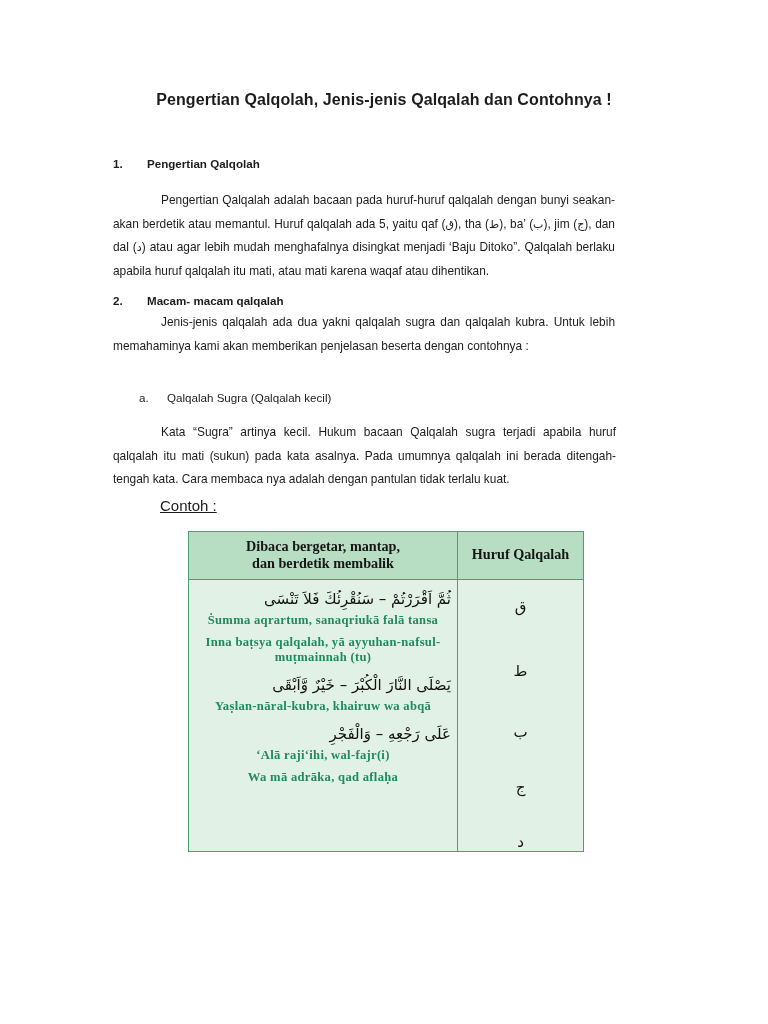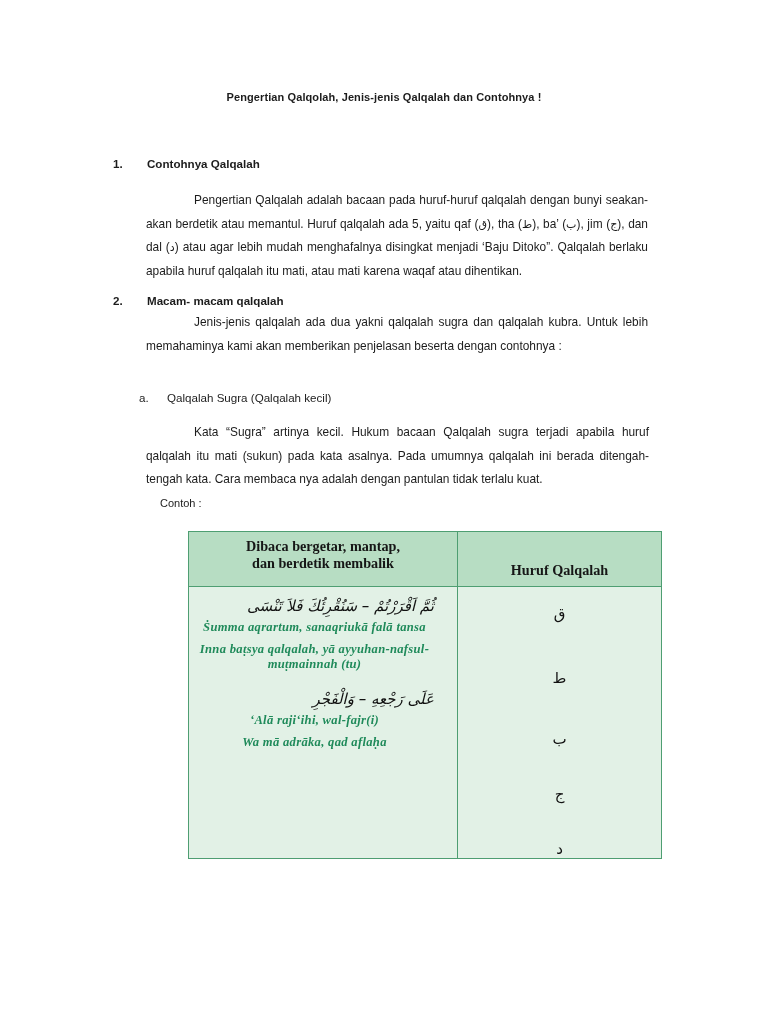--- a/index.html
+++ b/index.html
@@ -22,21 +22,21 @@
     box-sizing: border-box;
   }
 
   
   .doc-title {
     position: absolute;
     left: 0;
     top: 91px;
     width: 768px;
     text-align: center;
-    font-size: 11px;
+    font-size: 16px;
     font-weight: bold;
     letter-spacing: 0.1px;
     color: #1c1c1c;
   }
 
   
   .num-head {
     position: absolute;
     display: flex;
     font-size: 11.6px;
@@ -63,41 +63,41 @@
   .para {
     position: absolute;
     font-size: 11.9px;
     line-height: 23.5px;
     color: #1c1c1c;
     text-align: justify;
     text-justify: inter-word;
   }
   .para.indent {
     text-indent: 48px;
-    margin-left: 33px;
   }
   .ar-inline {
     font-family: "DejaVu Sans", sans-serif;
     font-size: 11px;
   }
 
   .contoh-label {
     position: absolute;
     left: 160px;
     top: 497px;
-    font-size: 11px;
-    color: #1c1c1c;
+    font-size: 15px;
+    color: #1c1c1c;
+    text-decoration: underline;
   }
 
   
   .tbl-wrap {
     position: absolute;
     left: 188px;
     top: 531px;
-    width: 474px;
+    width: 396px;
     border: 1.5px solid #4e9e72;
     box-sizing: border-box;
     background: #e2f1e6;
   }
   .tbl {
     display: flex;
     width: 100%;
     box-sizing: border-box;
   }
   .tbl-head {
@@ -118,29 +118,28 @@
     font-family: "Liberation Serif", serif;
     font-weight: bold;
     font-size: 14.2px;
     line-height: 17px;
     text-align: center;
     color: #161616;
     padding: 6px 4px 7px 4px;
     box-sizing: border-box;
   }
   .th-right {
-    padding-top: 30px;
+    padding-top: 14px;
   }
 
   .tbl-body {
     align-items: stretch;
   }
   .body-left {
-    padding: 2px 23px 8px 6px;
-    font-style: italic;
+    padding: 2px 6px 8px 6px;
   }
   .body-right {
     padding-top: 2px;
   }
 
   .ex-row {
     padding-top: 4px;
     padding-bottom: 3px;
   }
   .ex-arabic {
@@ -174,21 +173,21 @@
 </style>
 </head>
 <body>
 
 <div class="page">
 
   <div class="doc-title">Pengertian Qalqolah, Jenis-jenis Qalqalah dan Contohnya !</div>
 
   <div class="num-head" style="left:113px; top:157px;">
     <span class="marker">1.</span>
-    <span>Contohnya Qalqalah</span>
+    <span>Pengertian Qalqolah</span>
   </div>
 
   <div class="para indent" style="left:113px; top:189px; width:502px;"><span>Pengertian Qalqalah adalah bacaan pada huruf-huruf qalqalah dengan bunyi seakan-akan berdetik atau memantul. Huruf qalqalah ada 5, yaitu qaf (</span><span class="ar-inline">ق</span><span>), tha (</span><span class="ar-inline">ط</span><span>), ba’ (</span><span class="ar-inline">ب</span><span>), jim (</span><span class="ar-inline">ج</span><span>), dan dal (</span><span class="ar-inline">د</span><span>) atau agar lebih mudah menghafalnya disingkat menjadi ‘Baju Ditoko”. Qalqalah berlaku apabila huruf qalqalah itu mati, atau mati karena waqaf atau dihentikan.</span></div>
 
   <div class="num-head" style="left:113px; top:294px;">
     <span class="marker">2.</span>
     <span>Macam- macam qalqalah</span>
   </div>
 
   <div class="para indent" style="left:113px; top:311px; width:502px;">Jenis-jenis qalqalah ada dua yakni qalqalah sugra dan qalqalah kubra. Untuk lebih memahaminya kami akan memberikan penjelasan beserta dengan contohnya :</div>
@@ -219,20 +218,22 @@
         <div class="ex-row">
           <div class="ex-arabic">ثُمَّ اَقْرَرْتُمْ – سَنُقْرِئُكَ فَلاَ تَنْسَى</div>
           <div class="ex-translit">Ṡumma aqrartum, sanaqriukā falā tansa</div>
         </div>
 
         <div class="ex-row">
           <div class="ex-translit">Inna baṭsya qalqalah, yā ayyuhan-nafsul-muṭmainnah (tu)</div>
         </div>
 
         <div class="ex-row">
+          <div class="ex-arabic">يَصْلَى النَّارَ الْكُبْرَ – خَيْرٌ وَّاَبْقَى</div>
+          <div class="ex-translit">Yaṣlan-nāral-kubra,  khairuw  wa abqā</div>
         </div>
 
         <div class="ex-row">
           <div class="ex-arabic">عَلَى رَجْعِهِ – وَالْفَجْرِ</div>
           <div class="ex-translit center">‘Alā raji‘ihi, wal-fajr(i)</div>
         </div>
 
         <div class="ex-row">
           <div class="ex-translit center">Wa mā adrāka, qad aflaḥa</div>
         </div>

